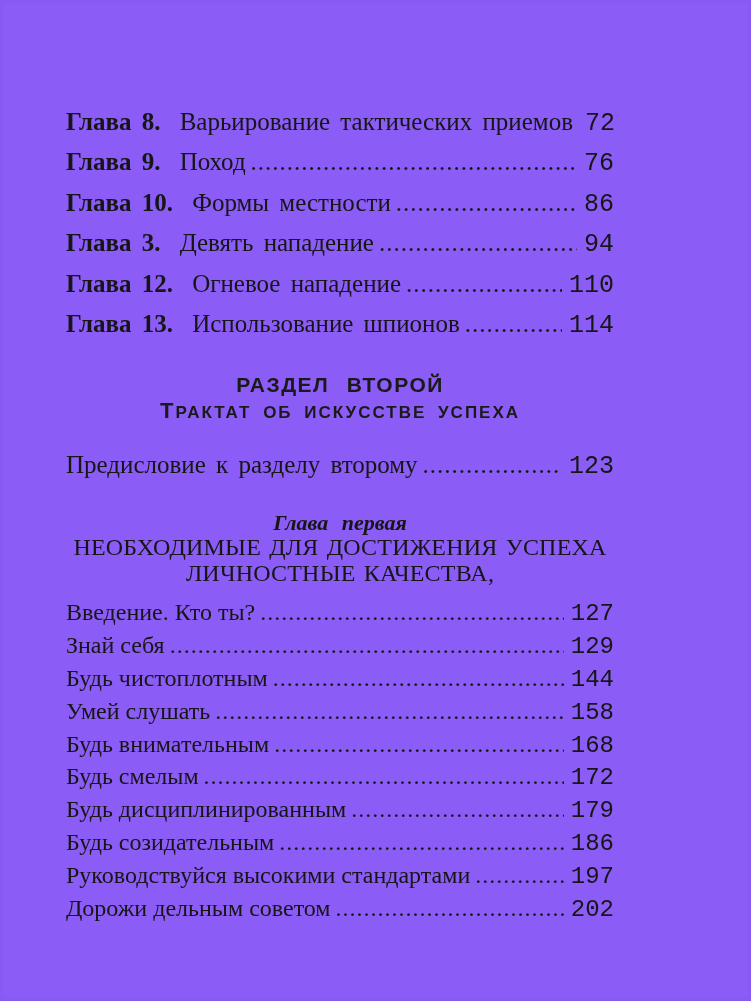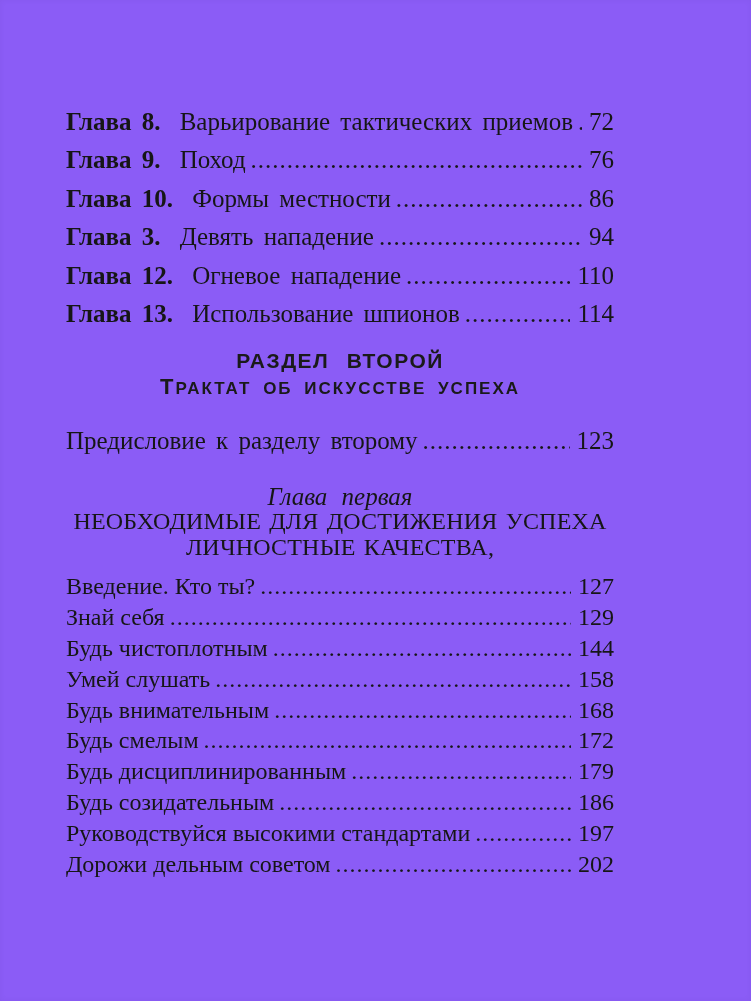--- a/index.html
+++ b/index.html
@@ -33,34 +33,35 @@
     flex: 1 1 auto;
     min-width: 0;
     overflow: hidden;
     white-space: nowrap;
     margin-left: 5px;
     margin-right: 7px;
     letter-spacing: 1px;
   }
   .pg {
     flex: 0 0 auto;
+    font-family: Liberation Mono, monospace;
   }
 
   
   .chapters .toc-row {
     font-size: 25px;
     line-height: 38.4px;
     word-spacing: 4px;
   }
   .c-label { font-weight: bold; flex: 0 0 auto; }
   .c-title { flex: 0 0 auto; margin-left: 19px; }
 
   
   .section-head {
-    margin-top: 15px;
+    margin-top: 27px;
     text-align: center;
     font-family: "Liberation Sans", sans-serif;
     font-weight: bold;
     color: #1a1a1a;
   }
   .section-line1 {
     font-size: 21px;
     line-height: 26px;
     letter-spacing: 1.5px;
     word-spacing: 10px;
@@ -84,23 +85,23 @@
     line-height: 32px;
     word-spacing: 4px;
   }
 
   
   .chap1-head {
     margin-top: 27px;
     text-align: center;
   }
   .kicker {
-    font-size: 25px;
+    font-size: 22px;
     line-height: 25px;
-    font-weight: normal;
+    font-weight: bold;
     font-style: italic;
     word-spacing: 8px;
   }
   .chap1-title {
     font-size: 24px;
     line-height: 25.5px;
     letter-spacing: 0.2px;
     word-spacing: 2px;
   }
 

